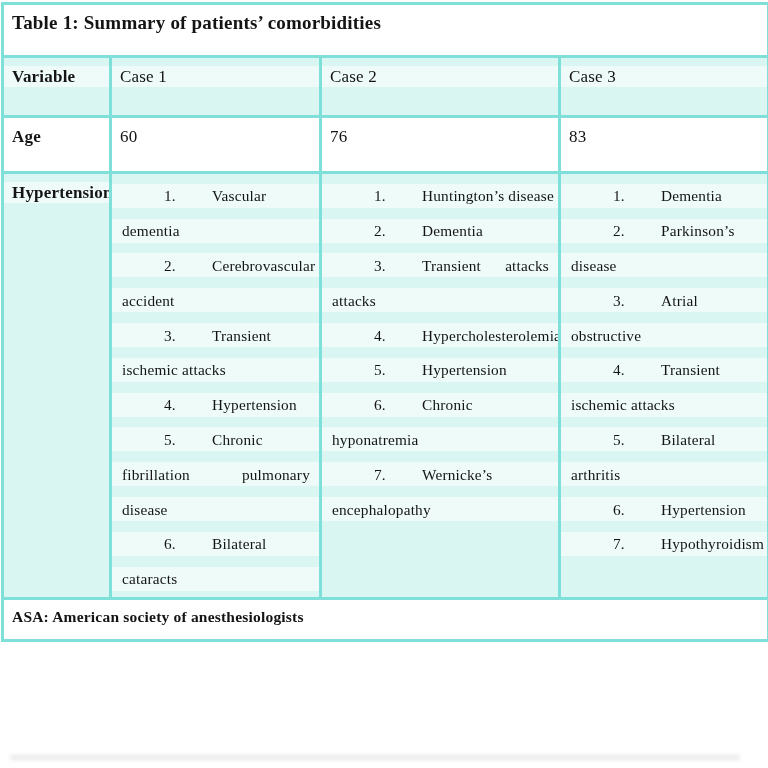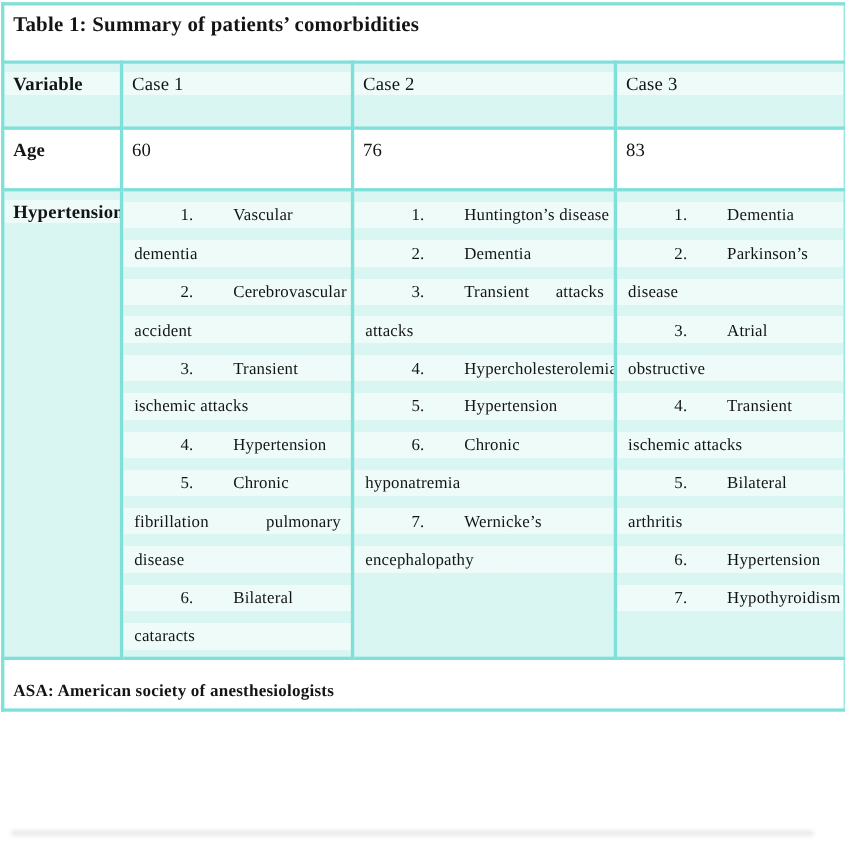--- a/index.html
+++ b/index.html
@@ -41,21 +41,21 @@
   .band {
     background-image: linear-gradient(to bottom,
       rgba(255,255,255,0) 13%,
       rgba(255,255,255,0.55) 13%,
       rgba(255,255,255,0.55) 82%,
       rgba(255,255,255,0) 82%);
   }
   .bold { font-weight: bold; }
 
   .titlecell .cellline { font-size: 19px; margin-top: 3px; }
-  .footcell  .cellline { font-size: 15.5px; margin-top: 14px; }
+  .footcell  .cellline { font-size: 15.5px; margin-top: 2px; }
 
   
   .clist { padding-top: 5px; }
   .line {
     box-sizing: border-box;
     height: 34.8px;
     display: flex;
     align-items: center;
     padding-left: 10px;
     padding-right: 9px;

